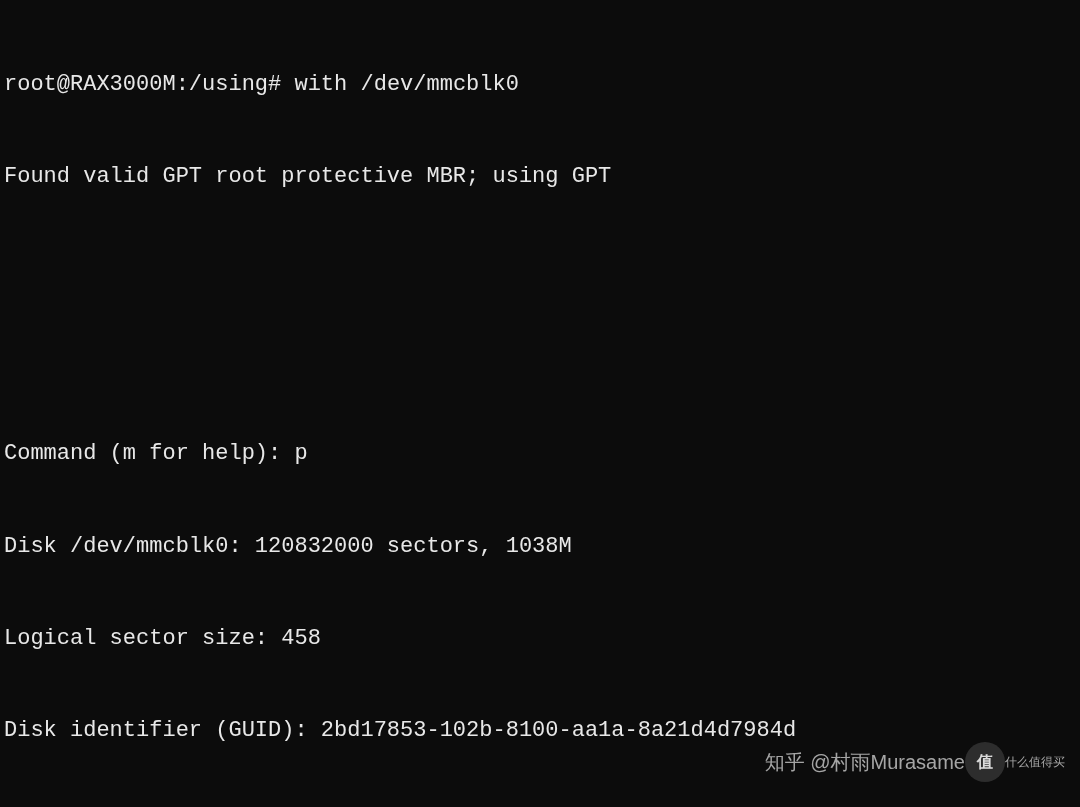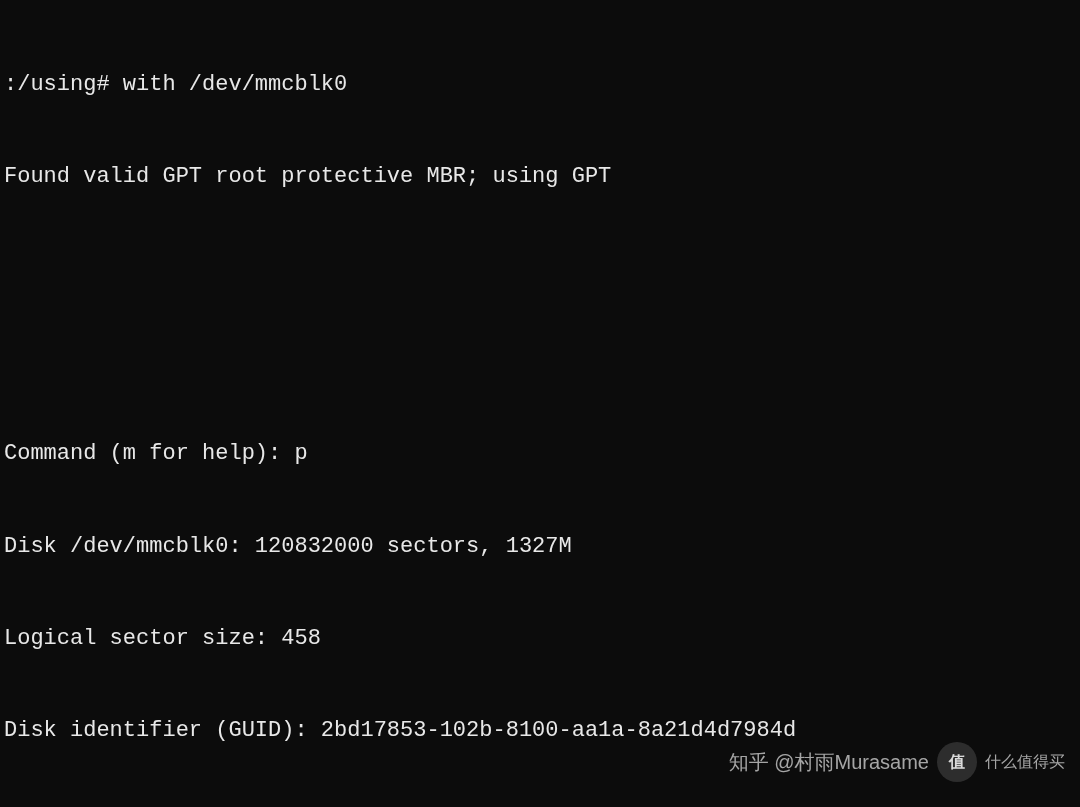--- a/index.html
+++ b/index.html
@@ -28,21 +28,21 @@
     }
     .prompt-line {
       display: flex;
     }
     .watermark {
       position: absolute;
       bottom: 25px;
       right: 15px;
       display: flex;
       align-items: center;
-      gap: 8px;
+      gap: 0;
       opacity: 0.85;
     }
     .watermark-text {
       color: #c0c0c0;
       font-family: sans-serif;
       font-size: 20px;
     }
     .watermark-logo {
       width: 40px;
       height: 40px;
@@ -52,40 +52,40 @@
       align-items: center;
       justify-content: center;
       color: #fff;
       font-size: 16px;
       font-family: sans-serif;
       font-weight: bold;
     }
     .watermark-sub {
       color: #c0c0c0;
       font-family: sans-serif;
-      font-size: 16px;
+      font-size: 12px;
     }
     .wm-right {
       display: flex;
       flex-direction: column;
       align-items: flex-start;
     }
   </style>
 </head>
 <body>
 
 <div class="terminal">
   <div class="line prompt-line">
-    <span>:</span><span>/using</span><span>#</span><span> </span><span>with /dev/mmcblk0</span>
+    <span>root@RAX3000M</span><span>:</span><span>/using</span><span>#</span><span> </span><span>with /dev/mmcblk0</span>
   </div>
   <div class="line">Found valid GPT root protective MBR; using GPT</div>
   <div class="line">&nbsp;</div>
   <div class="line">&nbsp;</div>
   <div class="line"><span>Command (m for help): </span><span>p</span></div>
-  <div class="line">Disk /dev/mmcblk0: 120832000 sectors, 1327M</div>
+  <div class="line">Disk /dev/mmcblk0: 120832000 sectors, 1038M</div>
   <div class="line">Logical sector size: 458</div>
   <div class="line">Disk identifier (GUID): 2bd17853-102b-8100-aa1a-8a21d4d7984d</div>
   
   
   
 
   
 
   
 </div>

